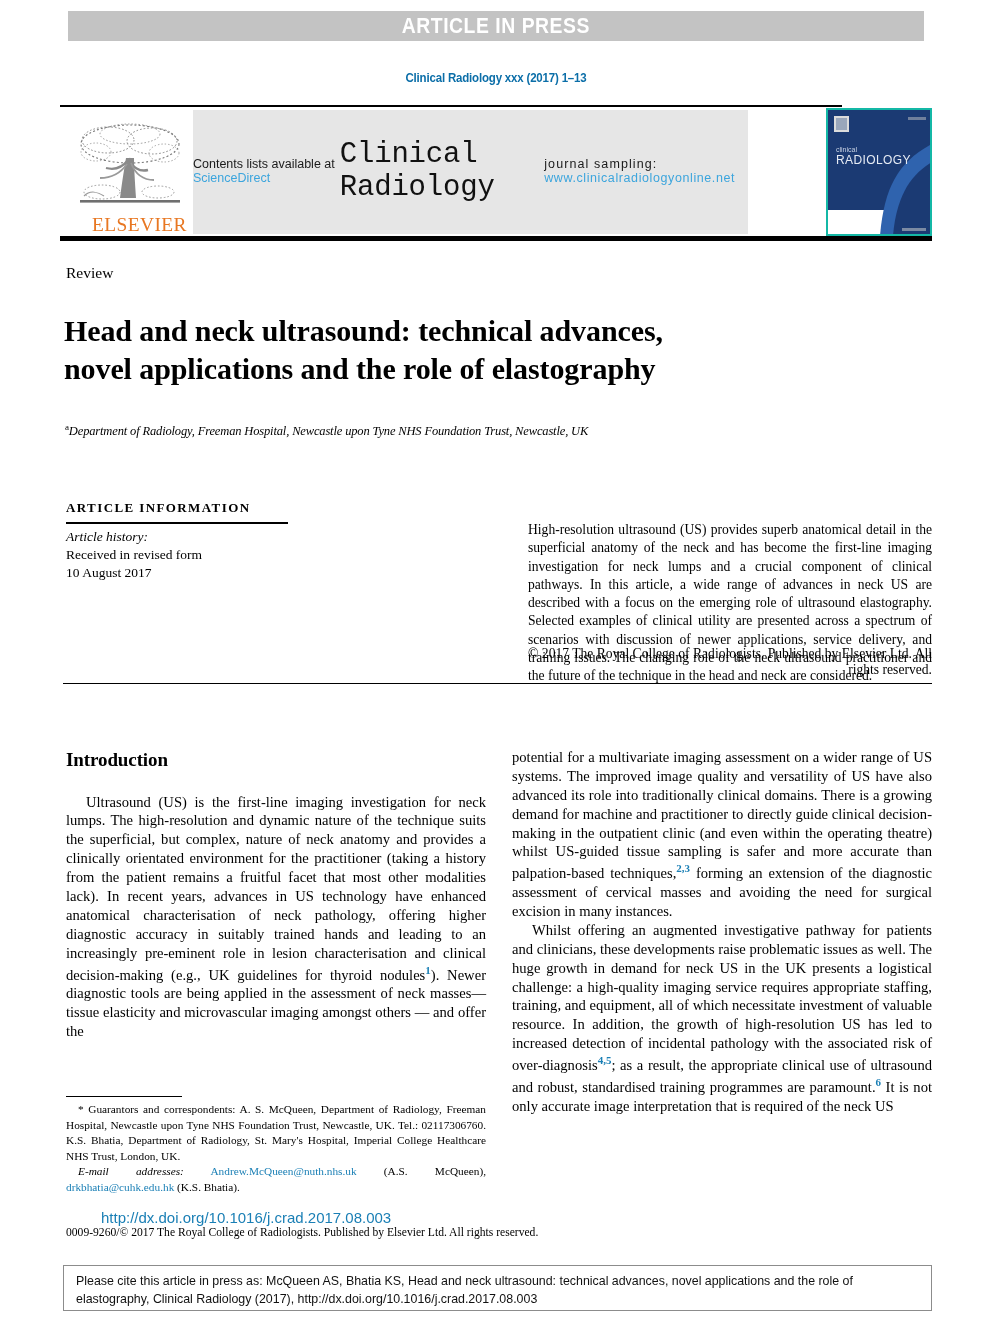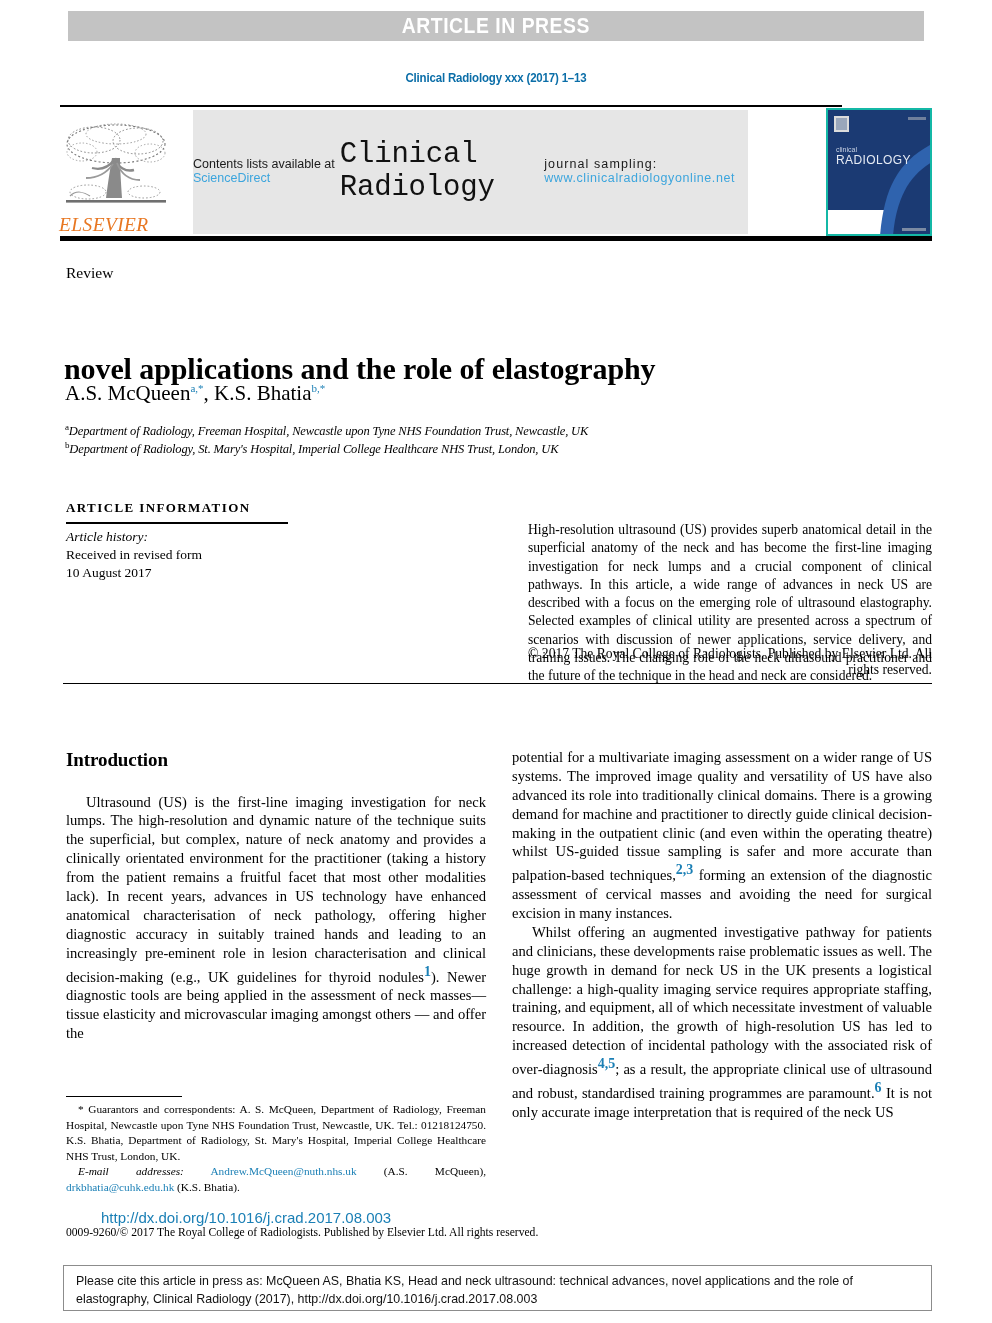--- a/index.html
+++ b/index.html
@@ -82,23 +82,22 @@
     background: #000;
   }
   .elsevier-logo {
     position: absolute;
     left: 0;
     top: 2px;
     width: 126px;
     height: 124px;
     display: flex;
     flex-direction: column;
-    align-items: flex-start;
+    align-items: flex-end;
     justify-content: flex-end;
-    font-style: italic;
   }
   .tree-svg { display:block; }
   .elsevier-word {
     font-family: "Liberation Serif", serif;
     font-size: 19px;
     color: #e87722;
     letter-spacing: 0.4px;
     line-height: 1;
     margin-top: 1px;
     transform: scaleX(1.02);
@@ -275,21 +274,21 @@
 
   .sec-head {
     font-family: "Liberation Serif", serif;
     font-weight: bold;
     font-size: 19px;
     margin: 0 0 20px 0;
     letter-spacing: -0.1px;
   }
   .col p { margin: 0; text-indent: 20px; }
   .col p.noindent { text-indent: 0; }
-  .ref { color: #1a7fb5; font-size: 14px; vertical-align: super; font-weight: bold; }
+  .ref { color: #1a7fb5; font-size: 11px; vertical-align: super; font-weight: bold; }
 
   
   .fn-rule {
     position: absolute;
     left: 66px;
     top: 1096px;
     width: 116px;
     height: 1px;
     background: #000;
   }
@@ -404,33 +403,27 @@
         <rect x="74" y="118" width="24" height="3" fill="#7b8aa3"></rect>
       </svg>
     </div>
 
     <div class="masthead-rule-bottom"></div>
   </div>
 
   <div class="article-type">Review</div>
 
   <h1 class="title">
-    <br>
+    <span>Head and neck ultrasound: technical advances,</span><br>
     <span>novel applications and the role of elastography</span>
   </h1>
 
-  <div class="authors">
-    <span>A.S. McQueen</span><sup class="sup-link">a,</sup><sup class="sup-link">*</sup><span>, </span><span>K.S. Bhatia</span><sup class="sup-link">b,</sup><sup class="sup-link">*</sup>
-  </div>
 
   <div class="affil affil-a">
     <sup>a</sup><span>Department of Radiology, Freeman Hospital, Newcastle upon Tyne NHS Foundation Trust, Newcastle, UK</span>
-  </div>
-  <div class="affil affil-b">
-    <sup>b</sup><span>Department of Radiology, St. Mary's Hospital, Imperial College Healthcare NHS Trust, London, UK</span>
   </div>
 
   <div class="info-head">ARTICLE INFORMATION</div>
   <div class="info-rule"></div>
   <div class="info-body">
     <div class="ih">Article history:</div>
     <div>Received in revised form</div>
     <div>10 August 2017</div>
   </div>
 
@@ -443,21 +436,21 @@
     <p><span>Ultrasound (US) is the first-line imaging investigation for neck lumps. The high-resolution and dynamic nature of the technique suits the superficial, but complex, nature of neck anatomy and provides a clinically orientated environment for the practitioner (taking a history from the patient remains a fruitful facet that most other modalities lack). In recent years, advances in US technology have enhanced anatomical characterisation of neck pathology, offering higher diagnostic accuracy in suitably trained hands and leading to an increasingly pre-eminent role in lesion characterisation and clinical decision-making (e.g., UK guidelines for thyroid nodules</span><span class="ref">1</span><span>). Newer diagnostic tools are being applied in the assessment of neck masses— tissue elasticity and microvascular imaging amongst others — and offer the</span></p>
   </div>
 
   <div class="col col-right">
     <p class="noindent"><span>potential for a multivariate imaging assessment on a wider range of US systems. The improved image quality and versatility of US have also advanced its role into traditionally clinical domains. There is a growing demand for machine and practitioner to directly guide clinical decision-making in the outpatient clinic (and even within the operating theatre) whilst US-guided tissue sampling is safer and more accurate than palpation-based techniques,</span><span class="ref">2,3</span><span> forming an extension of the diagnostic assessment of cervical masses and avoiding the need for surgical excision in many instances.</span></p>
     <p><span>Whilst offering an augmented investigative pathway for patients and clinicians, these developments raise problematic issues as well. The huge growth in demand for neck US in the UK presents a logistical challenge: a high-quality imaging service requires appropriate staffing, training, and equipment, all of which necessitate investment of valuable resource. In addition, the growth of high-resolution US has led to increased detection of incidental pathology with the associated risk of over-diagnosis</span><span class="ref">4,5</span><span>; as a result, the appropriate clinical use of ultrasound and robust, standardised training programmes are paramount.</span><span class="ref">6</span><span> It is not only accurate image interpretation that is required of the neck US</span></p>
   </div>
 
   <div class="fn-rule"></div>
   <div class="footnote">
-    <p><span>*</span><span> Guarantors and correspondents: A. S. McQueen, Department of Radiology, Freeman Hospital, Newcastle upon Tyne NHS Foundation Trust, Newcastle, UK. Tel.: 01218124750. K.S. Bhatia, Department of Radiology, St. Mary's Hospital, Imperial College Healthcare NHS Trust, London, UK.</span></p>
+    <p><span>*</span><span> Guarantors and correspondents: A. S. McQueen, Department of Radiology, Freeman Hospital, Newcastle upon Tyne NHS Foundation Trust, Newcastle, UK. Tel.: 02117306760. K.S. Bhatia, Department of Radiology, St. Mary's Hospital, Imperial College Healthcare NHS Trust, London, UK.</span></p>
     <p><span class="fn-em">E-mail addresses:</span> <span class="mail-link">Andrew.McQueen@nuth.nhs.uk</span><span> (A.S. McQueen), </span><span class="mail-link">drkbhatia@cuhk.edu.hk</span><span> (K.S. Bhatia).</span></p>
   </div>
 
   <div class="doi-line">http://dx.doi.org/10.1016/j.crad.2017.08.003</div>
   <div class="copy-line">0009-9260/© 2017 The Royal College of Radiologists. Published by Elsevier Ltd. All rights reserved.</div>
 
   <div class="cite-box">Please cite this article in press as: McQueen AS, Bhatia KS, Head and neck ultrasound: technical advances, novel applications and the role of elastography, Clinical Radiology (2017), http://dx.doi.org/10.1016/j.crad.2017.08.003</div>
 
 </div>
 

